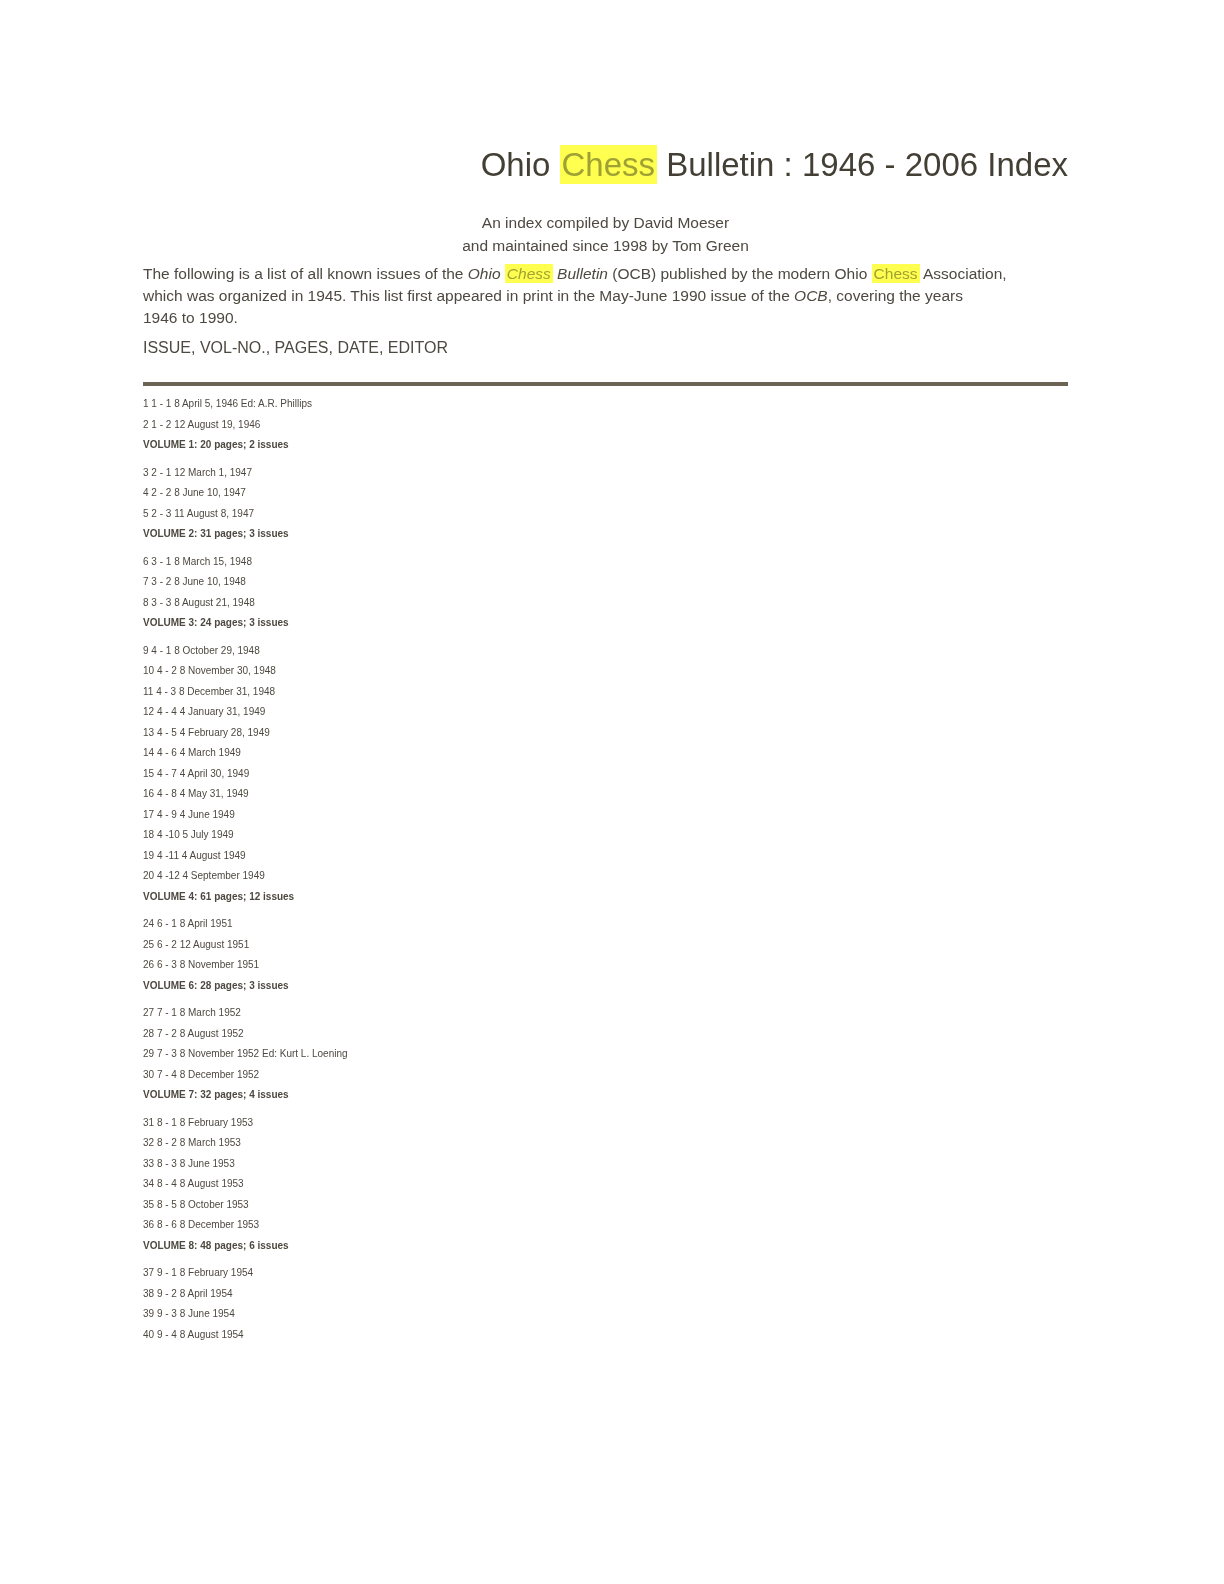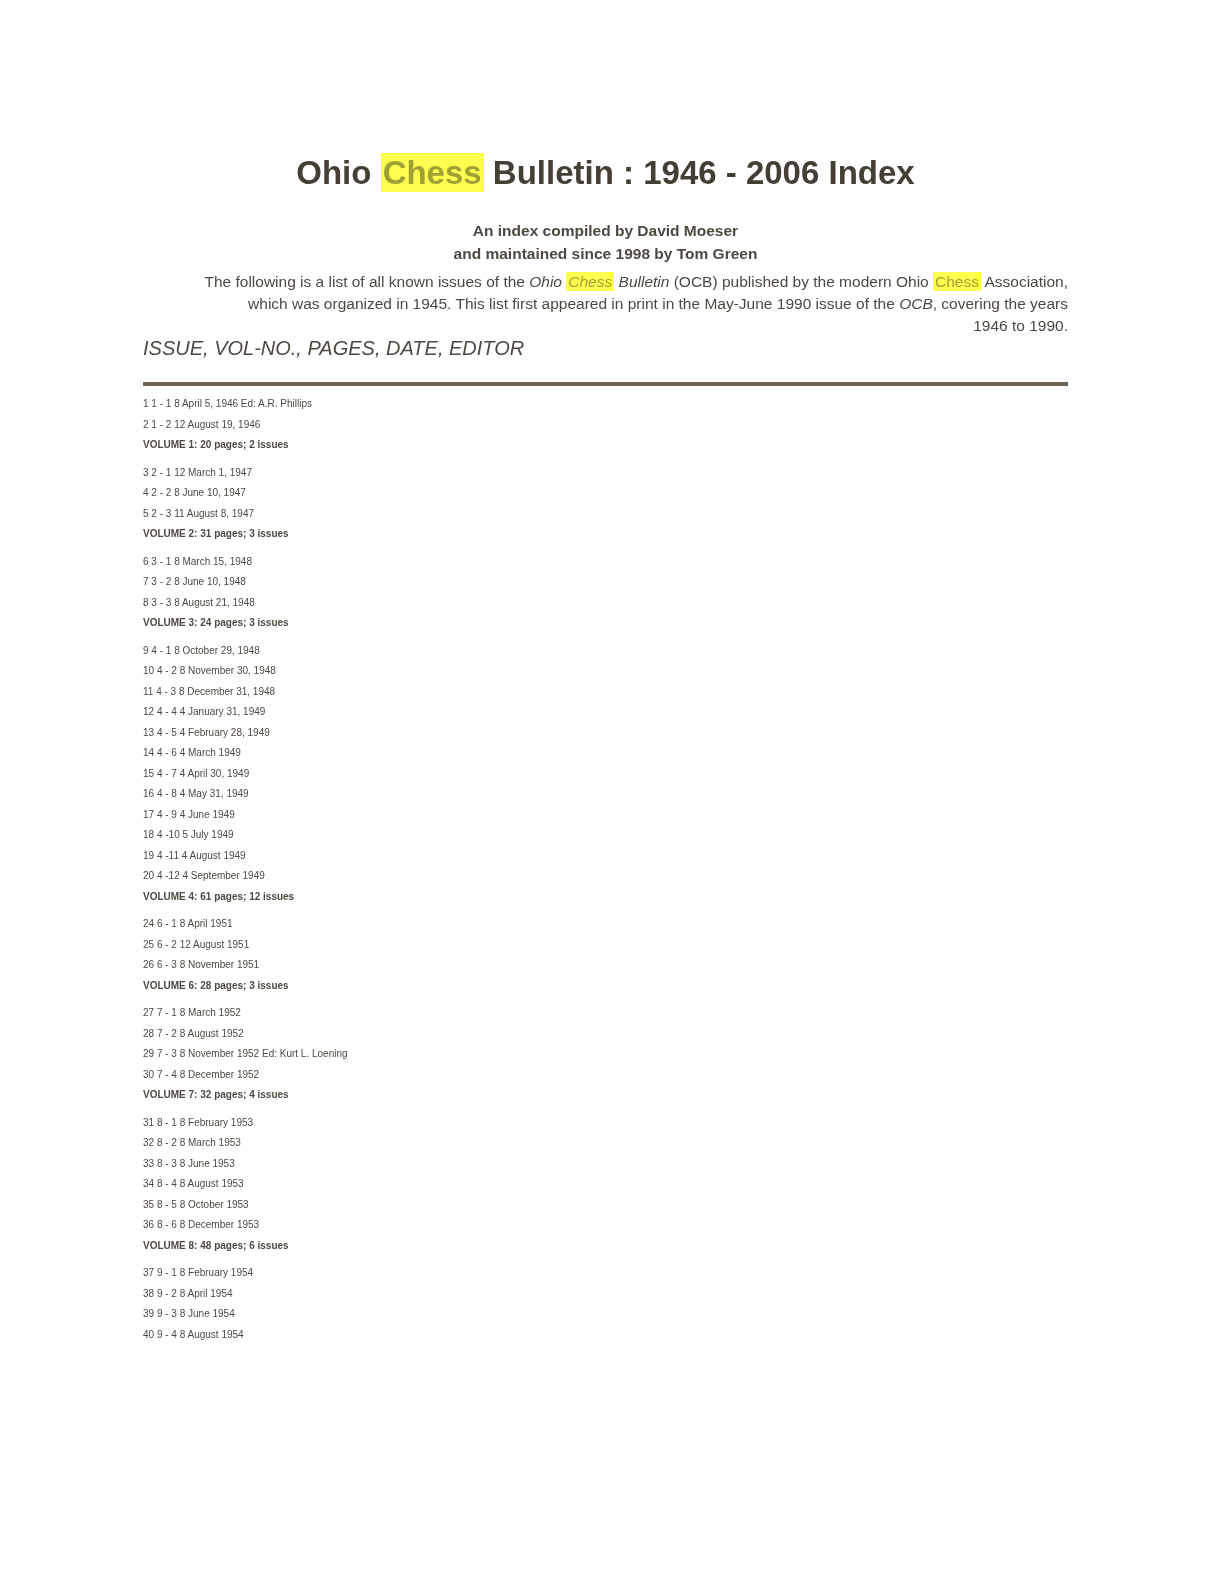--- a/index.html
+++ b/index.html
@@ -7,43 +7,40 @@
     width: 1224px;
     height: 1584px;
     background: #ffffff;
     font-family: "Liberation Sans", "DejaVu Sans", sans-serif;
     color: var(--text-color, #4e4940);
   }
   .content { padding: 146px 156px 0 143px; }
   h1.title {
     font-size: 33px;
     line-height: 38px;
-    font-weight: bold;
-    margin: 8px 0 27px 0;
-    text-align: center;
+    font-weight: normal;
+    margin: 0 0 27px 0;
+    text-align: right;
     color: var(--title-color, #443f35);
   }
   .subtitle {
     font-size: 15.5px;
     line-height: 23px;
     text-align: center;
     margin: 8px 0 6px 0;
-    font-weight: bold;
   }
   .intro {
     font-size: 15.5px;
     line-height: 22px;
-    margin: 0 0 1px 0;
-    text-align: right;
+    margin: 0 0 9px 0;
   }
   .legend {
-    font-size: 20px;
+    font-size: 16px;
     line-height: 20px;
     margin: 0 0 24px 0;
-    font-style: italic;
   }
   hr.rule {
     border: none;
     height: 4px;
     background: var(--rule-color, #6b6455);
     margin: 0 0 8px 0;
   }
   .group {
     font-size: 10px;
     line-height: 20.5px;

